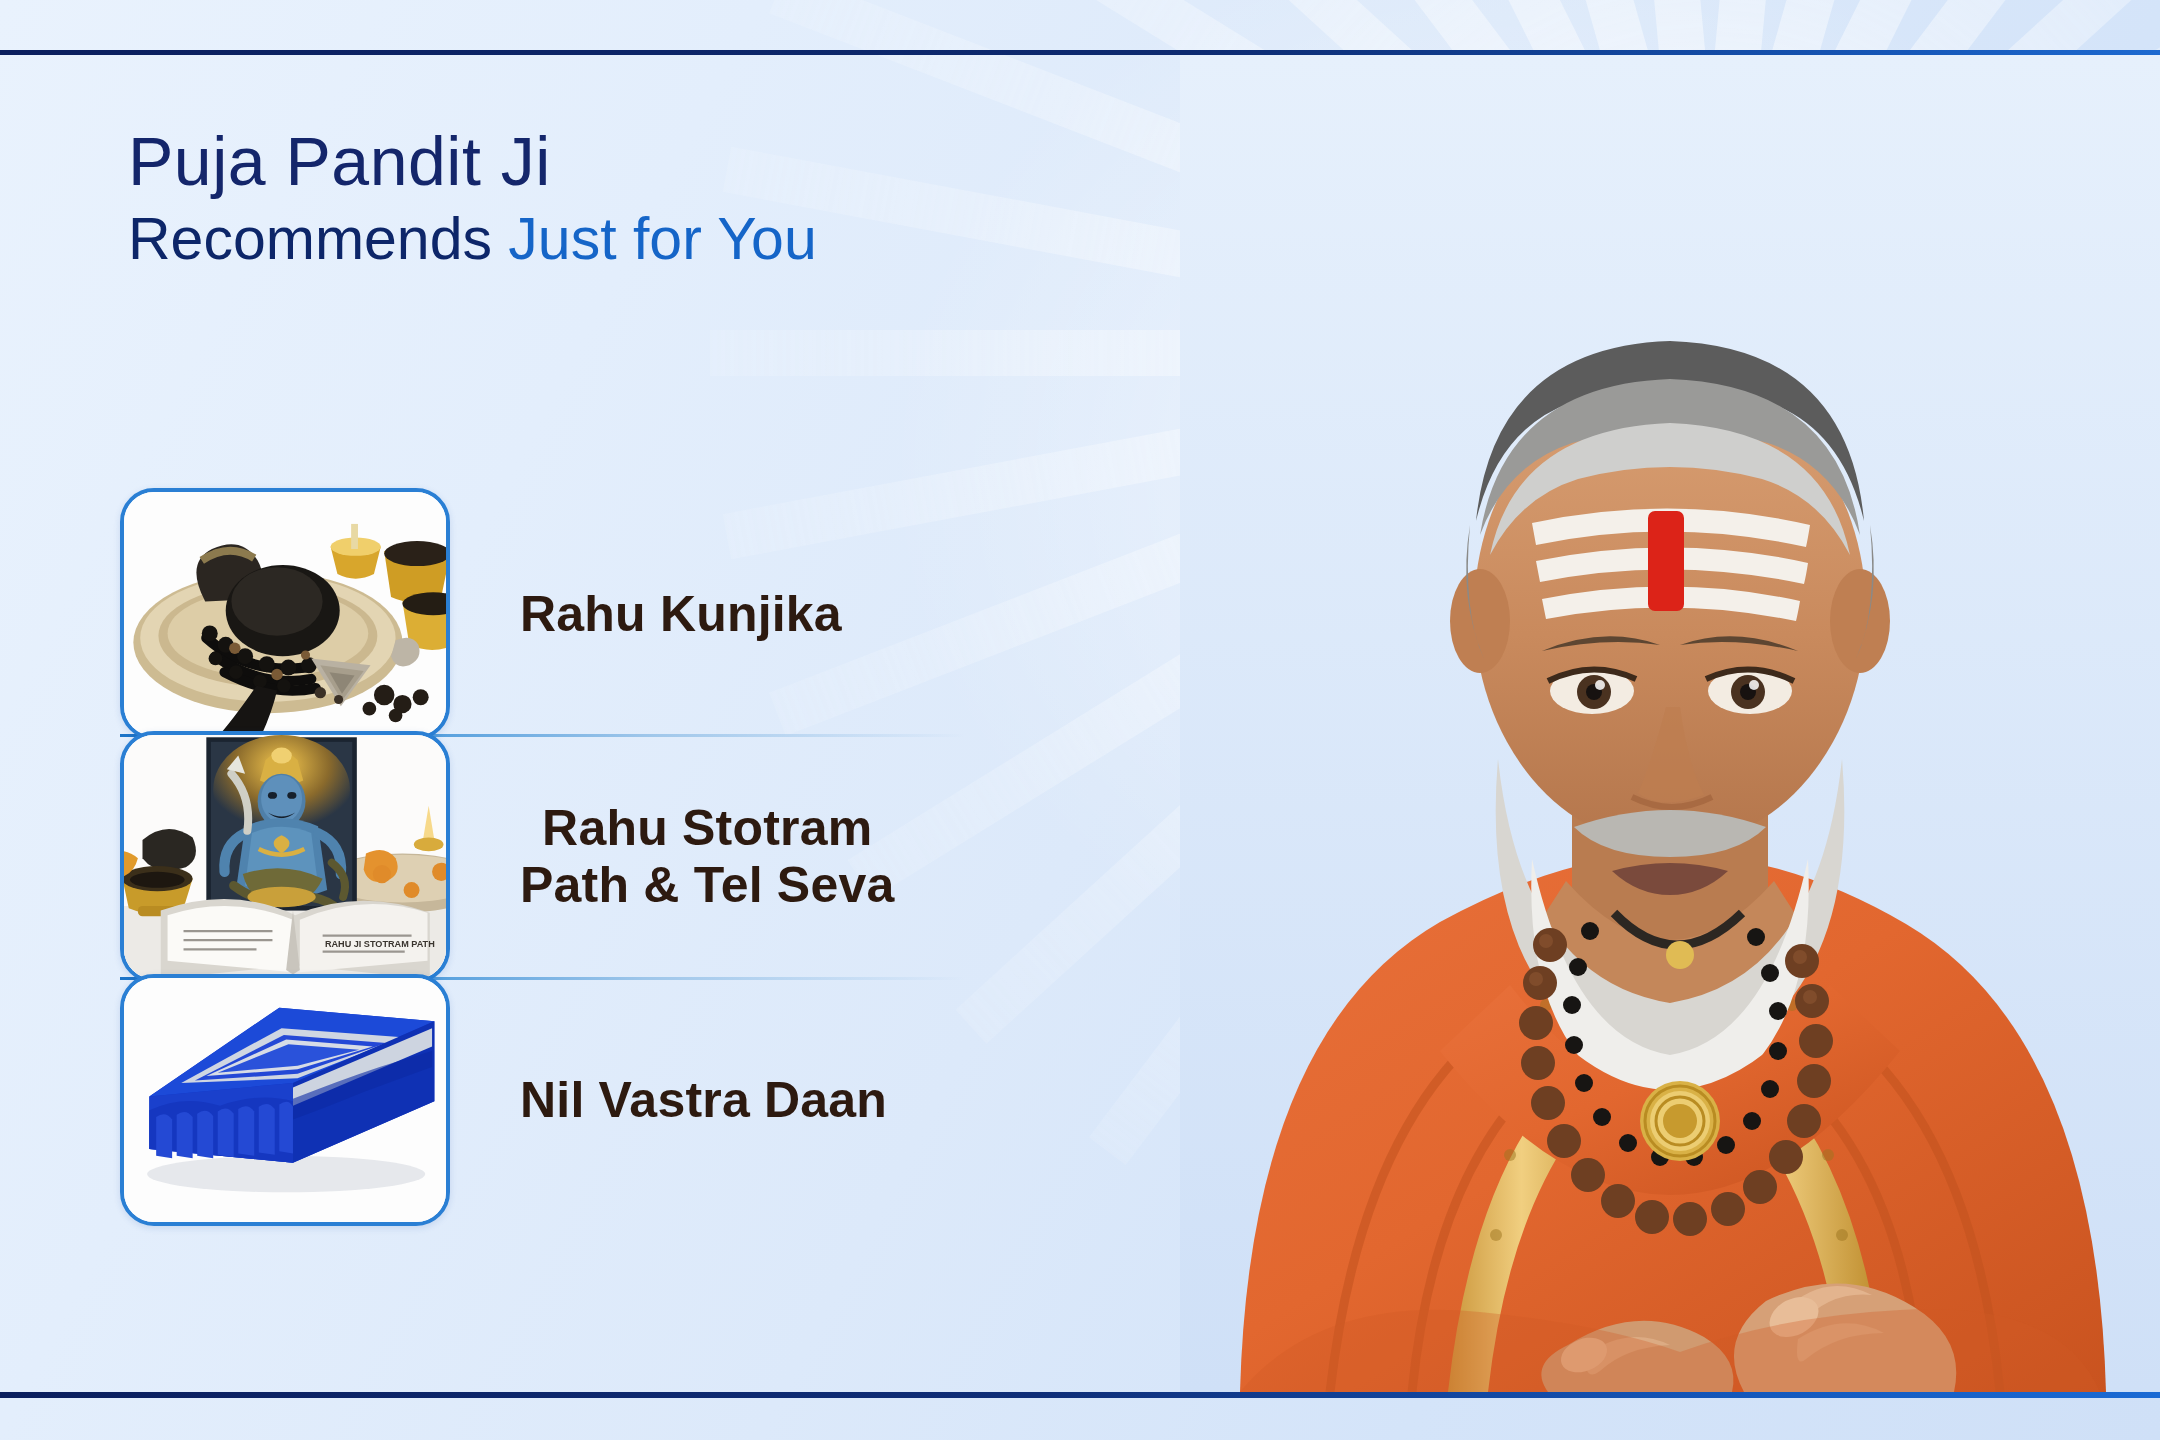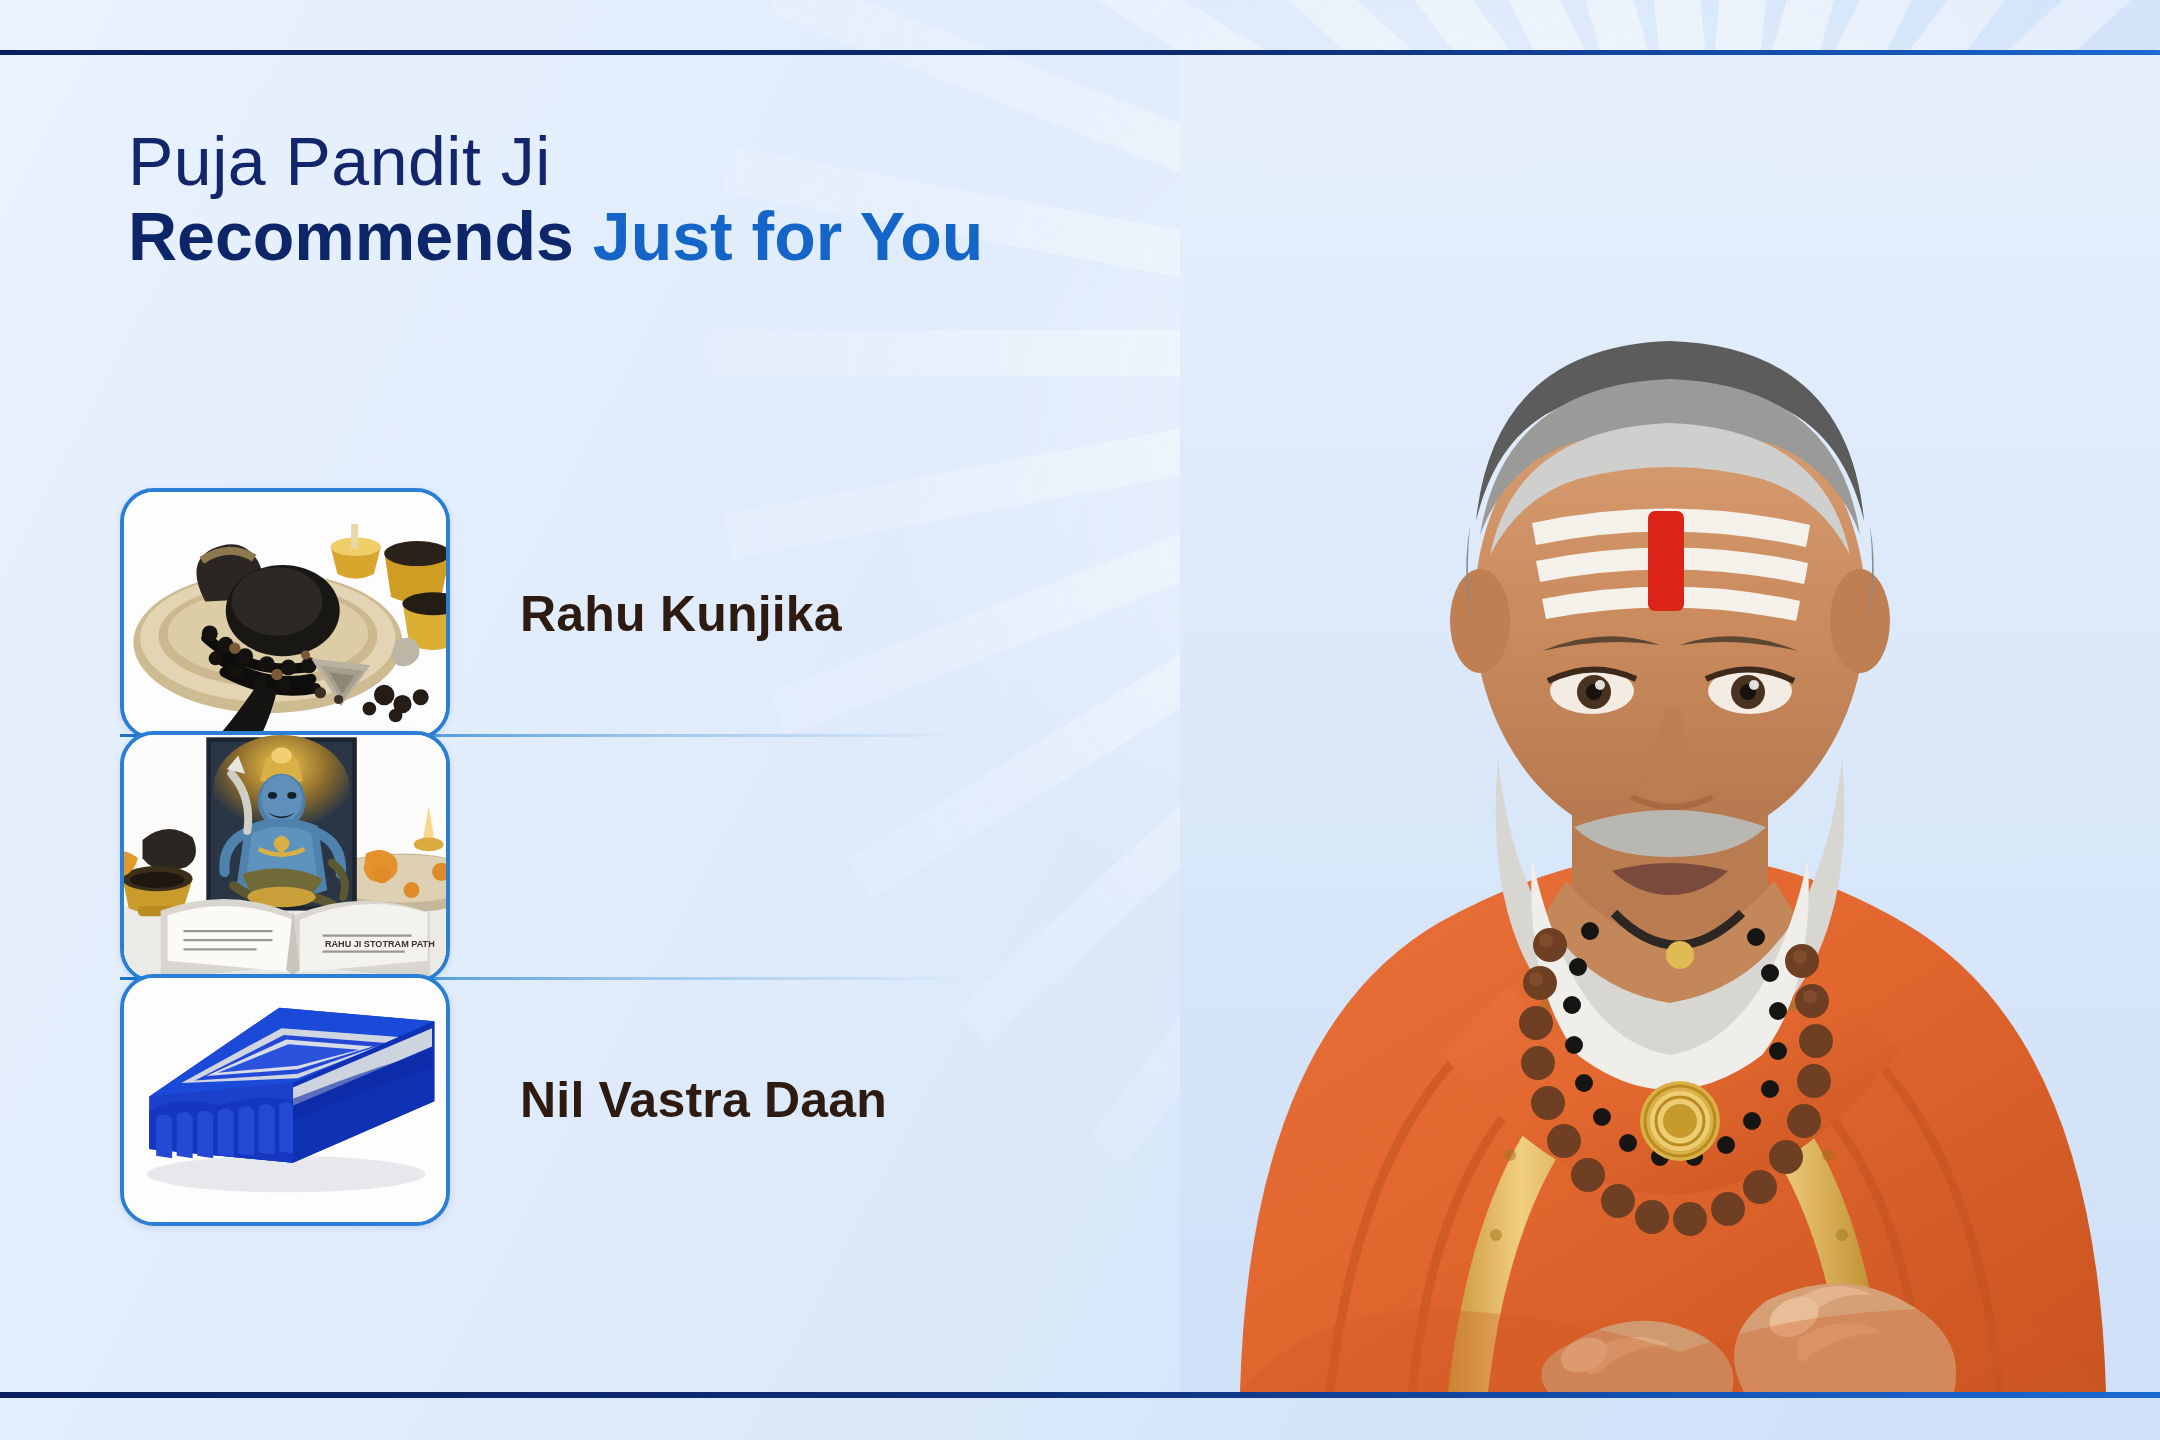--- a/index.html
+++ b/index.html
@@ -32,22 +32,22 @@
   .rule-vert{ position:absolute; left:1215px; top:55px; width:3px; height:1337px;
     background:linear-gradient(180deg, rgba(21,90,200,0) 0%, rgba(21,90,200,.55) 14%, rgba(21,90,200,.75) 60%, rgba(21,90,200,.9) 100%); }
 
   
   .headline{ position:absolute; left:128px; top:125px; width:1060px; }
   .head-line1{
     font-size:68px; font-weight:400; letter-spacing:.5px;
     color:#14266b; line-height:1.08; white-space:nowrap;
   }
   .head-line2{
-    font-size:68px; font-weight:700; line-height:1.12;
-    white-space:nowrap; 
+    font-size:59px; font-weight:400; line-height:1.12;
+    white-space:nowrap; margin-top:8px;
   }
   .hl-dark{ color:#0d2669; }
   .hl-bright{ color:#1565c8; }
 
   
   .list{ position:absolute; left:120px; top:500px; width:870px;text-align:center; }
   .row{ position:relative; display:flex; align-items:center; height:228px; }
   .thumb{
     width:330px; height:252px; flex:0 0 330px;
     border:4px solid #2a7fd4; border-radius:34px;
@@ -246,20 +246,24 @@
             <path d="M76 172 h78"></path>
               <path d="M76 180 h78"></path>
               <path d="M76 188 h64"></path>
             <path d="M198 176 h78"></path>
               <path d="M198 190 h72"></path>
           </g>
           <text x="200" y="186" font-family="Liberation Sans, sans-serif" font-size="8" font-weight="700" fill="#3a352f">RAHU JI STOTRAM PATH</text>
           <path d="M172 154 l6 52 l-6 4 l-6 -4z" fill="#c9c5bd"></path>
         </svg>
       </div>
+      <div class="row-label">
+        <div>Rahu Stotram</div>
+        <div>Path &amp; Tel Seva</div>
+      </div>
     </div>
 
     <div class="divider"></div>
 
     <div class="row">
       <div class="thumb">
         <svg viewBox="0 0 330 214" preserveAspectRatio="xMidYMid slice">
           <rect width="330" height="214" fill="#fdfdfd"></rect>
           <ellipse cx="166" cy="172" rx="122" ry="16" fill="#e6e8ec"></ellipse>
           <path d="M46 104 L160 26 L296 38 L296 108 L172 162 L46 150 Z" fill="#1138c8"></path>

